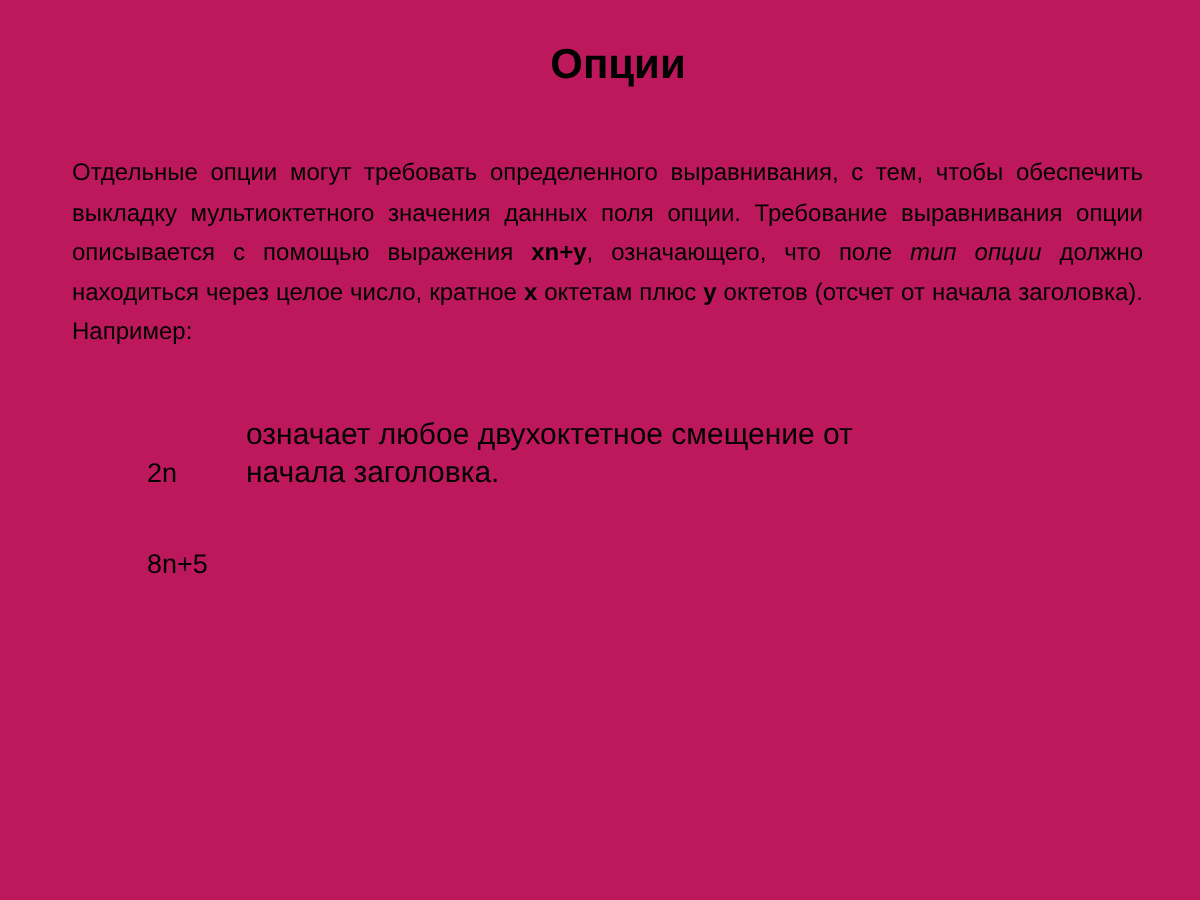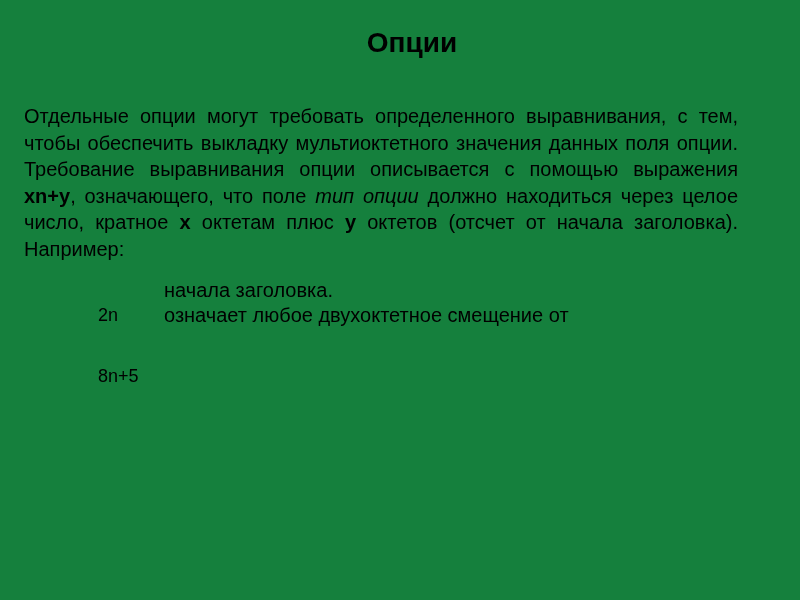--- a/index.html
+++ b/index.html
@@ -11,43 +11,43 @@
     width: 800px;
     height: 600px;
     font-family: "Liberation Sans", "DejaVu Sans", sans-serif;
     color: #000000;
     overflow: hidden;
   }
   .slide {
     position: relative;
     width: 800px;
     height: 600px;
-    background: #15803d;
+    background: #be185d;
   }
   .title {
     position: absolute;
     top: 26px;
     left: 0;
     width: 100%;
     box-sizing: border-box;
     padding-left: 24px;
     margin: 0;
     text-align: center;
     font-size: 28px;
     line-height: 34px;
     font-weight: bold;
     color: #000000;
   }
   .body-par {
     position: absolute;
     top: 103px;
-    left: 24px;
+    left: 48px;
     width: 714px;
     margin: 0;
-    font-size: 20px;
+    font-size: 16px;
     line-height: 26.5px;
     text-align: justify;
     color: #000000;
   }
   .bold   { font-weight: bold; }
   .italic { font-style: italic; }
   .def-list {
     position: absolute;
     top: 278px;
     left: 52px;
@@ -82,22 +82,22 @@
 
   <h1 class="title">Опции</h1>
 
   <p class="body-par"><span>Отдельные опции могут требовать определенного выравнивания, с тем, чтобы обеспечить выкладку мультиоктетного значения данных поля опции. Требование выравнивания опции описывается с помощью выражения </span><span class="bold">xn+y</span><span>, означающего, что поле </span><span class="italic">тип опции</span><span> должно находиться через целое число, кратное </span><span class="bold">x</span><span> октетам плюс </span><span class="bold">y</span><span> октетов (отсчет от начала заголовка). Например:</span></p>
 
   <div class="def-list">
 
     <div class="def-item item-0">
       <div class="def-term">2n</div>
       <div class="def-desc">
+        <div>означает любое двухоктетное смещение от</div>
         <div>начала заголовка.</div>
-        <div>означает любое двухоктетное смещение от</div>
       </div>
     </div>
 
     <div class="def-item item-1">
       <div class="def-term">8n+5</div>
     </div>
 
   </div>
 
 </div>

